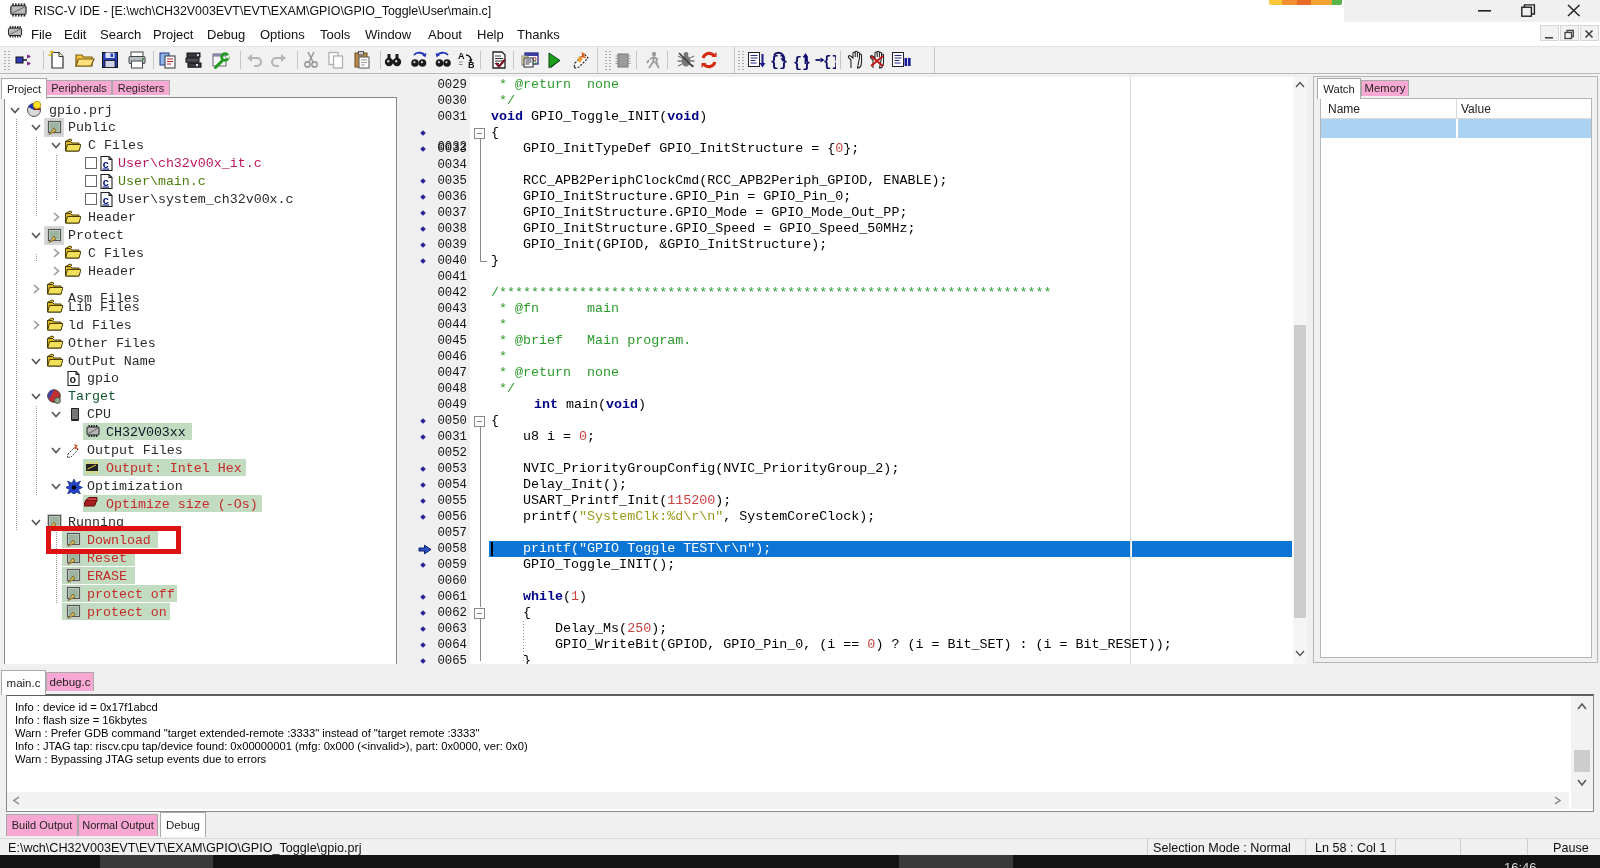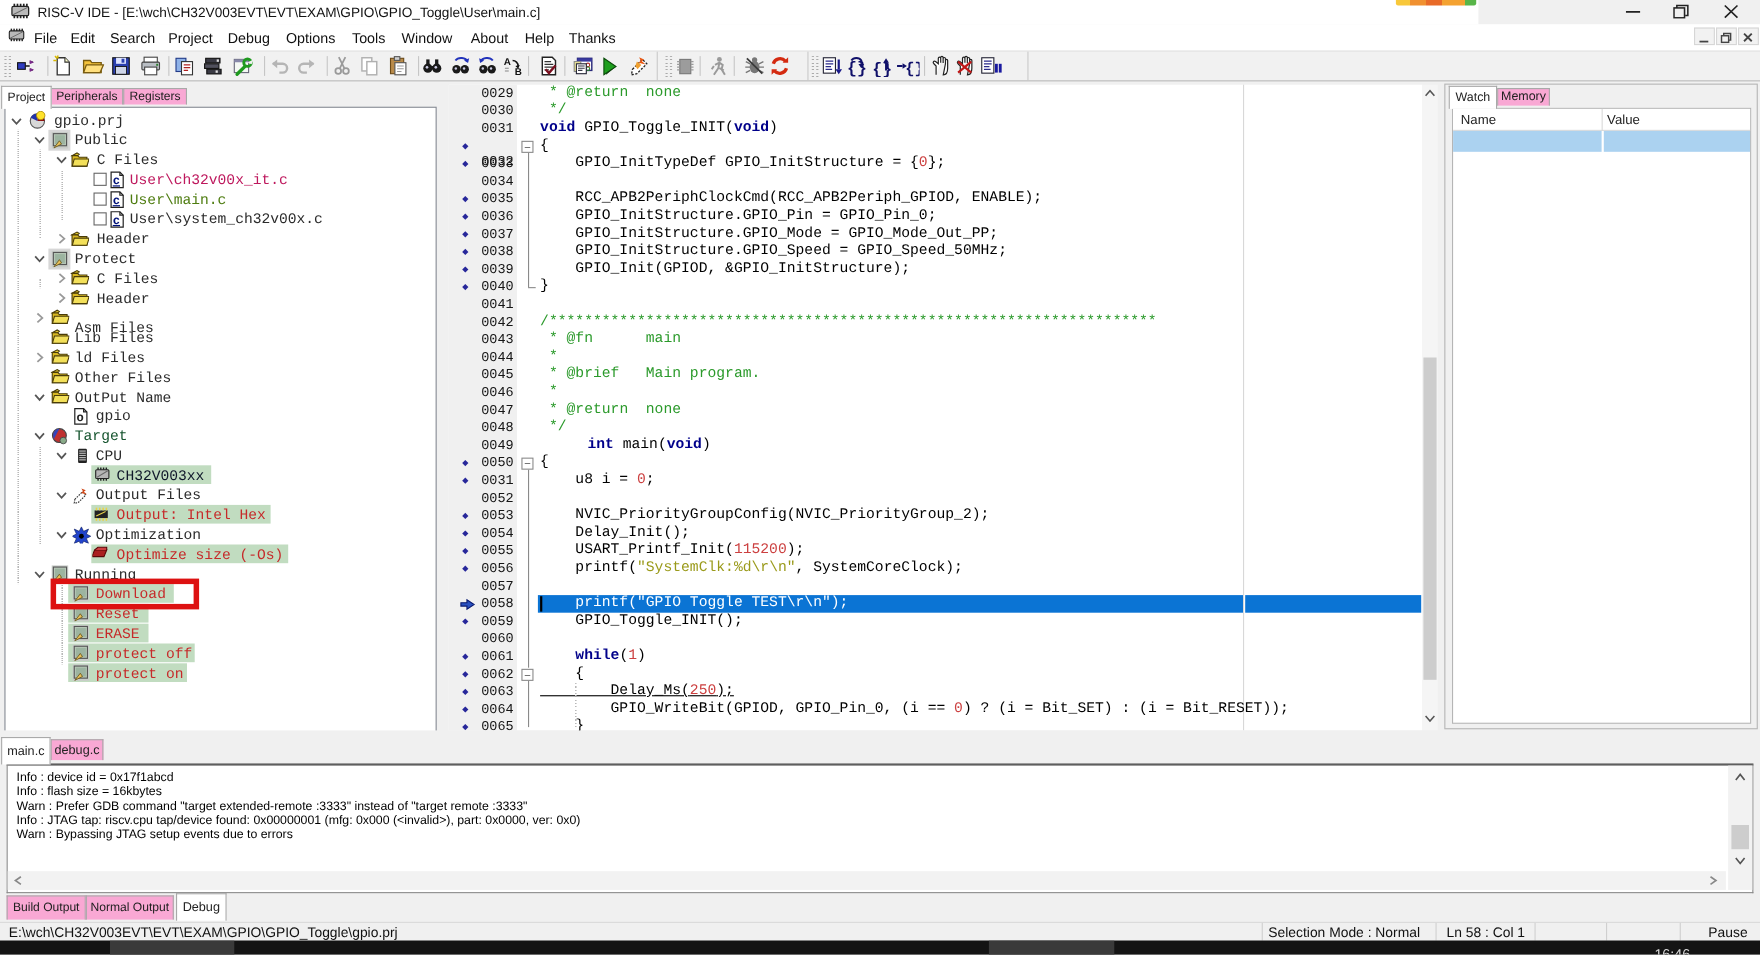--- a/index.html
+++ b/index.html
@@ -647,21 +647,21 @@
 <div class="ln mono" style="left:433px;top:541px">0058</div>
 <div class="cl mono" style="left:491px;top:541px;color:#fff">    printf("GPIO Toggle TEST\r\n");</div>
 <div class="ln mono" style="left:433px;top:557px">0059</div>
 <div class="cl mono" style="left:491px;top:557px;">    GPIO_Toggle_INIT();</div>
 <div class="ln mono" style="left:433px;top:573px">0060</div>
 <div class="ln mono" style="left:433px;top:589px">0061</div>
 <div class="cl mono" style="left:491px;top:589px;">    <b class="k">while</b>(<em>1</em>)</div>
 <div class="ln mono" style="left:433px;top:605px">0062</div>
 <div class="cl mono" style="left:491px;top:605px;">    {</div>
 <div class="ln mono" style="left:433px;top:621px">0063</div>
-<div class="cl mono" style="left:491px;top:621px;text-decoration:underline;">        Delay_Ms(<em>250</em>);</div>
+<div class="cl mono" style="left:491px;top:621px;">        Delay_Ms(<em>250</em>);</div>
 <div class="ln mono" style="left:433px;top:637px">0064</div>
 <div class="cl mono" style="left:491px;top:637px;">        GPIO_WriteBit(GPIOD, GPIO_Pin_0, (i == <em>0</em>) ? (i = Bit_SET) : (i = Bit_RESET));</div>
 <div class="ln mono" style="left:433px;top:653px">0065</div>
 <div class="cl mono" style="left:491px;top:653px;">    }</div>
 <div class="abs" style="left:491px;top:542px;width:2px;height:14px;background:#000"></div>
 <div class="dot" style="left:421px;top:131px"></div>
 <div class="dot" style="left:421px;top:147px"></div>
 <div class="dot" style="left:421px;top:179px"></div>
 <div class="dot" style="left:421px;top:195px"></div>
 <div class="dot" style="left:421px;top:211px"></div>

